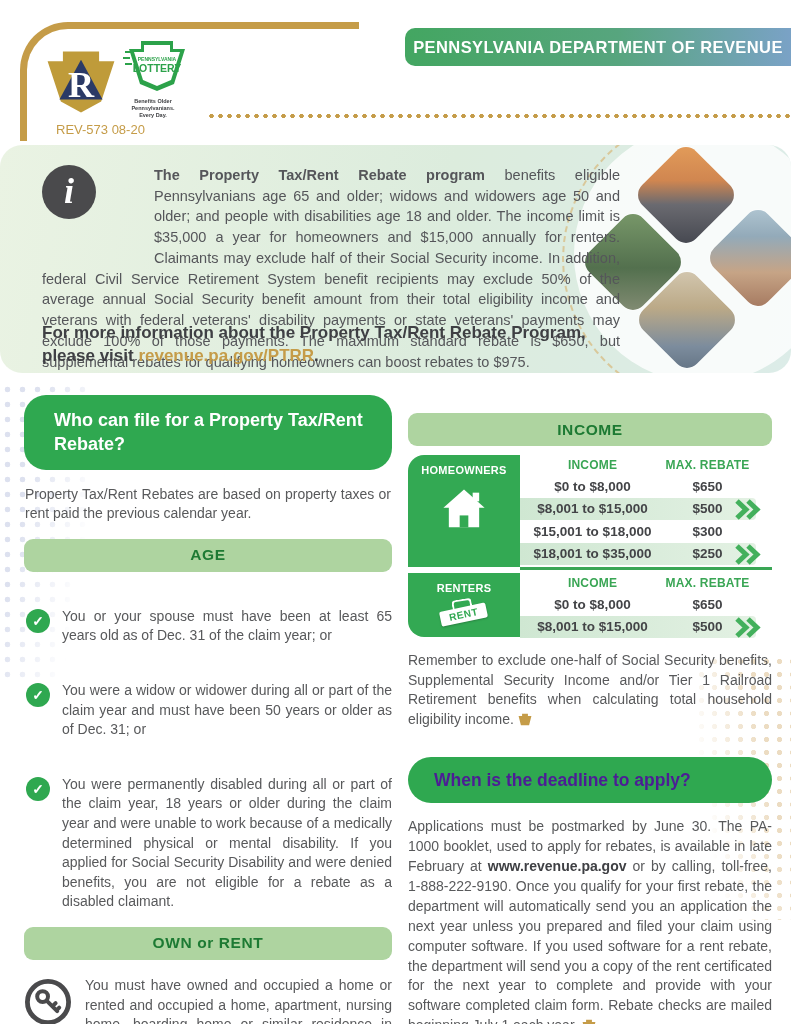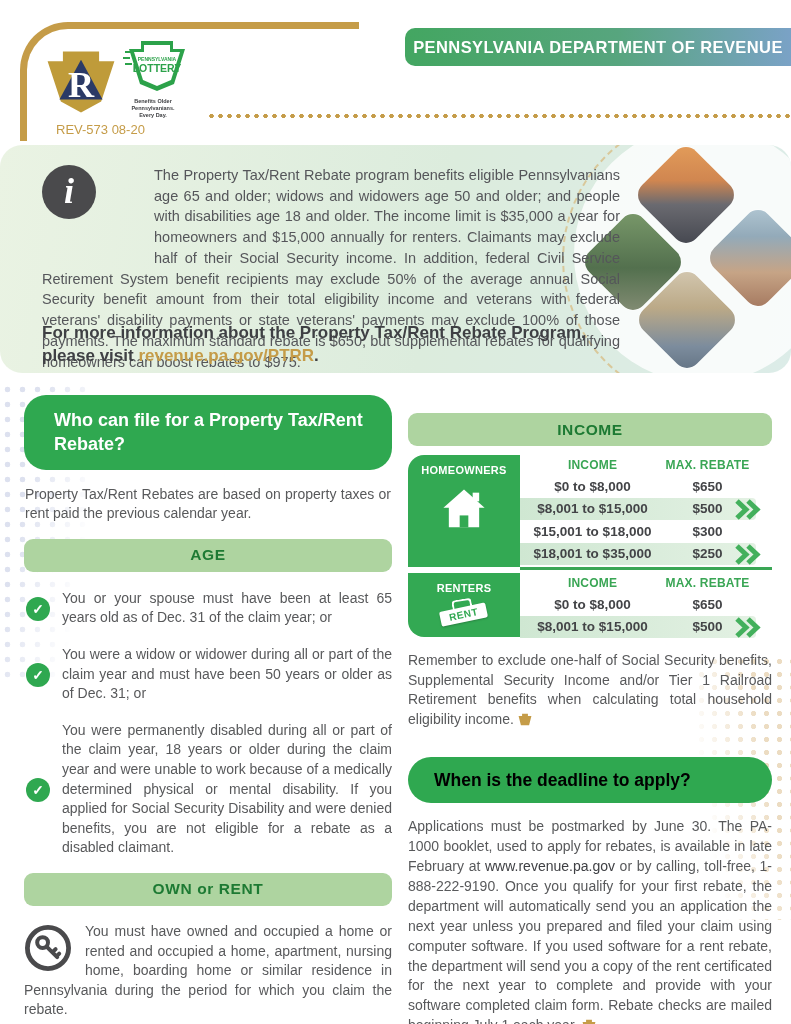--- a/index.html
+++ b/index.html
@@ -28,21 +28,21 @@
   .deco-circle-gold { position:absolute; left:562px; top:-32px; width:288px; height:288px;
     border-radius:50%; border:2px dashed #d9c globe89a; border:2px dashed #d9c89a; }
   .deco-circle-white { position:absolute; left:574px; top:-20px; width:258px; height:258px;
     border-radius:50%; background:rgba(255,255,255,.8); }
   .info-text { position:absolute; top:20px; left:42px; width:578px;
     font-size:14.5px; line-height:1.43; color:#55565a; text-align:justify; }
   .icon-float { float:left; width:112px; height:84px; }
   .info-icon { display:block; width:54px; height:54px; border-radius:50%; background:#4a4a4c; color:#fff;
     text-align:center; line-height:52px; font-family:"Liberation Serif",serif; font-style:italic; font-weight:bold; font-size:36px; }
   .info-icon::before { content:"i"; }
-  .bold { font-weight:normal; }
+  .bold { font-weight:bold; }
   .more-info { position:absolute; top:177px; left:42px; width:590px;
     font-size:17px; font-weight:bold; color:#3f4044; line-height:1.35; }
   .gold-link { color:#c59c48; font-weight:bold; text-decoration:none; }
 
   .diamond { position:absolute; width:76px; height:76px; transform:rotate(45deg);
     border-radius:14px; overflow:hidden; box-shadow:0 0 0 1px rgba(255,255,255,.4); }
   .diamond .ph { position:absolute; left:-22px; top:-22px; width:120px; height:120px; transform:rotate(-45deg); }
   .d-top { left:648px; top:12px; }
   .d-top .ph { background:linear-gradient(180deg,#e8a25c 0%,#d08650 38%,#6a6a70 58%,#3c3f48 100%); }
   .d-left { left:595px; top:79px; }
@@ -63,21 +63,21 @@
   
   .col-left { position:absolute; top:395px; left:24px; width:368px; }
   .col-right { position:absolute; top:413px; left:408px; width:364px; }
 
   .green-head { background:#2fa850; color:#fff; border-radius:22px; padding:13px 24px 13px 30px;
     font-size:18px; font-weight:bold; line-height:1.35; }
   .col-para { margin:15px 1px 0; font-size:14px; color:#58595b; text-align:justify; line-height:1.4; }
   .sub-bar { margin-top:15px; background:#aed4a0; border-radius:9px; height:33px;
     display:flex; align-items:center; justify-content:center;
     color:#1d7a33; font-weight:bold; font-size:15.5px; letter-spacing:.6px; }
-  .check-item { display:flex; margin-top:17px;align-items:center; }
+  .check-item { display:flex; margin-top:35px; }
   .check-icon { flex:0 0 24px; width:24px; height:24px; border-radius:50%; background:#2fa850;
     color:#fff; font-size:14px; font-weight:bold; text-align:center; line-height:24px; margin:2px 12px 0 2px; }
   .check-icon::before { content:"\2713"; }
   .check-text { flex:1; font-size:14px; color:#58595b; text-align:justify; line-height:1.4; }
 
   .key-para { margin-top:16px; font-size:14px; color:#58595b; text-align:justify; line-height:1.4; }
   .key-icon { float:left; width:48px; height:48px; margin:2px 13px 4px 0; }
 
   
   .inc-table { margin-top:9px; }
@@ -100,21 +100,21 @@
   .rent-sign-wrap { margin-top:4px; height:34px; position:relative; }
   .rent-sign { display:inline-block; transform:rotate(-12deg); background:#fff; color:#33a953;
     font-weight:bold; font-size:10px; letter-spacing:.5px; padding:2px 9px; border-radius:2px;
     box-shadow:0 1px 2px rgba(0,0,0,.25); position:relative; margin-top:9px; }
   .rent-sign::before { content:""; position:absolute; top:-8px; left:50%; width:16px; height:9px;
     border:2px solid #fff; border-bottom:none; border-radius:4px 4px 0 0; transform:translateX(-50%) rotate(3deg); }
 
   .note-para { margin-top:13px; font-size:14px; color:#58595b; text-align:justify; line-height:1.4; }
   .keystone-inline { display:inline-block; vertical-align:-2px; margin-left:4px; }
 
-  .deadline-head { margin-top:26px; background:#2fa850; color:#000000; border-radius:24px; height:46px;
+  .deadline-head { margin-top:26px; background:#2fa850; color:#4c1d95; border-radius:24px; height:46px;
     display:flex; align-items:center; padding-left:26px; font-size:17.5px; font-weight:bold; }
   .deadline-para { margin-top:14px; font-size:14px; color:#58595b; text-align:justify; line-height:1.42; }
 </style>
 </head>
 <body>
 
 <div class="page">
 
   <div class="gold-corner"></div>
 

